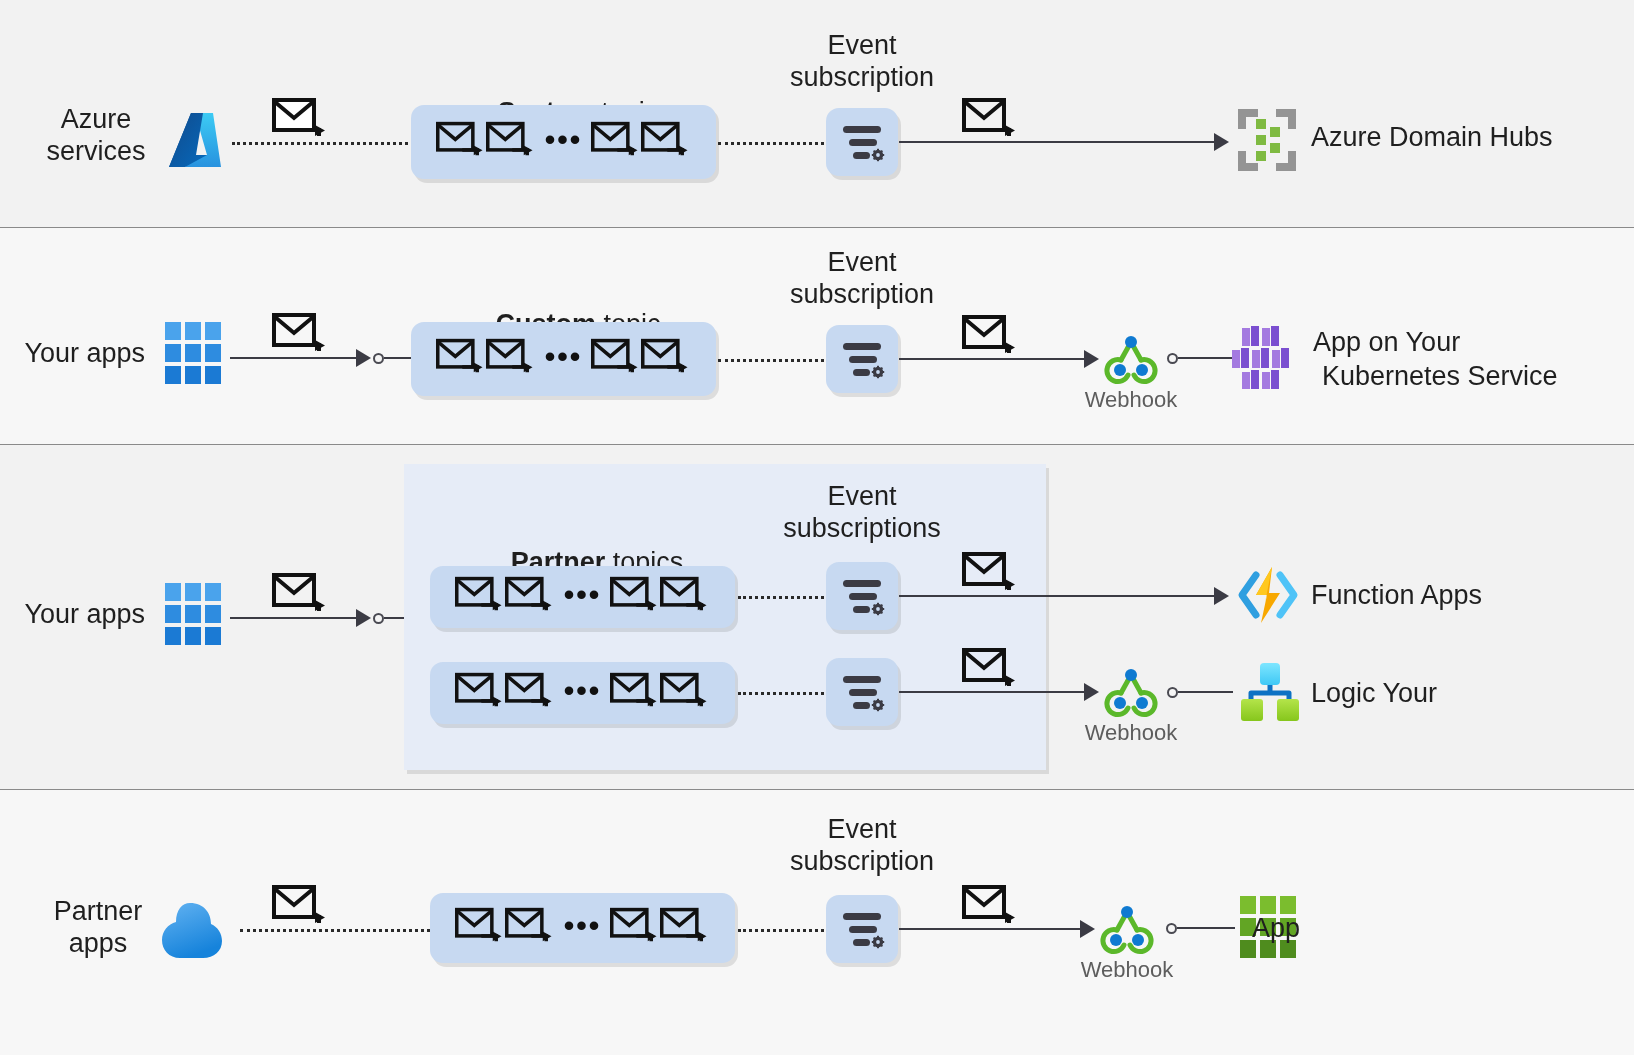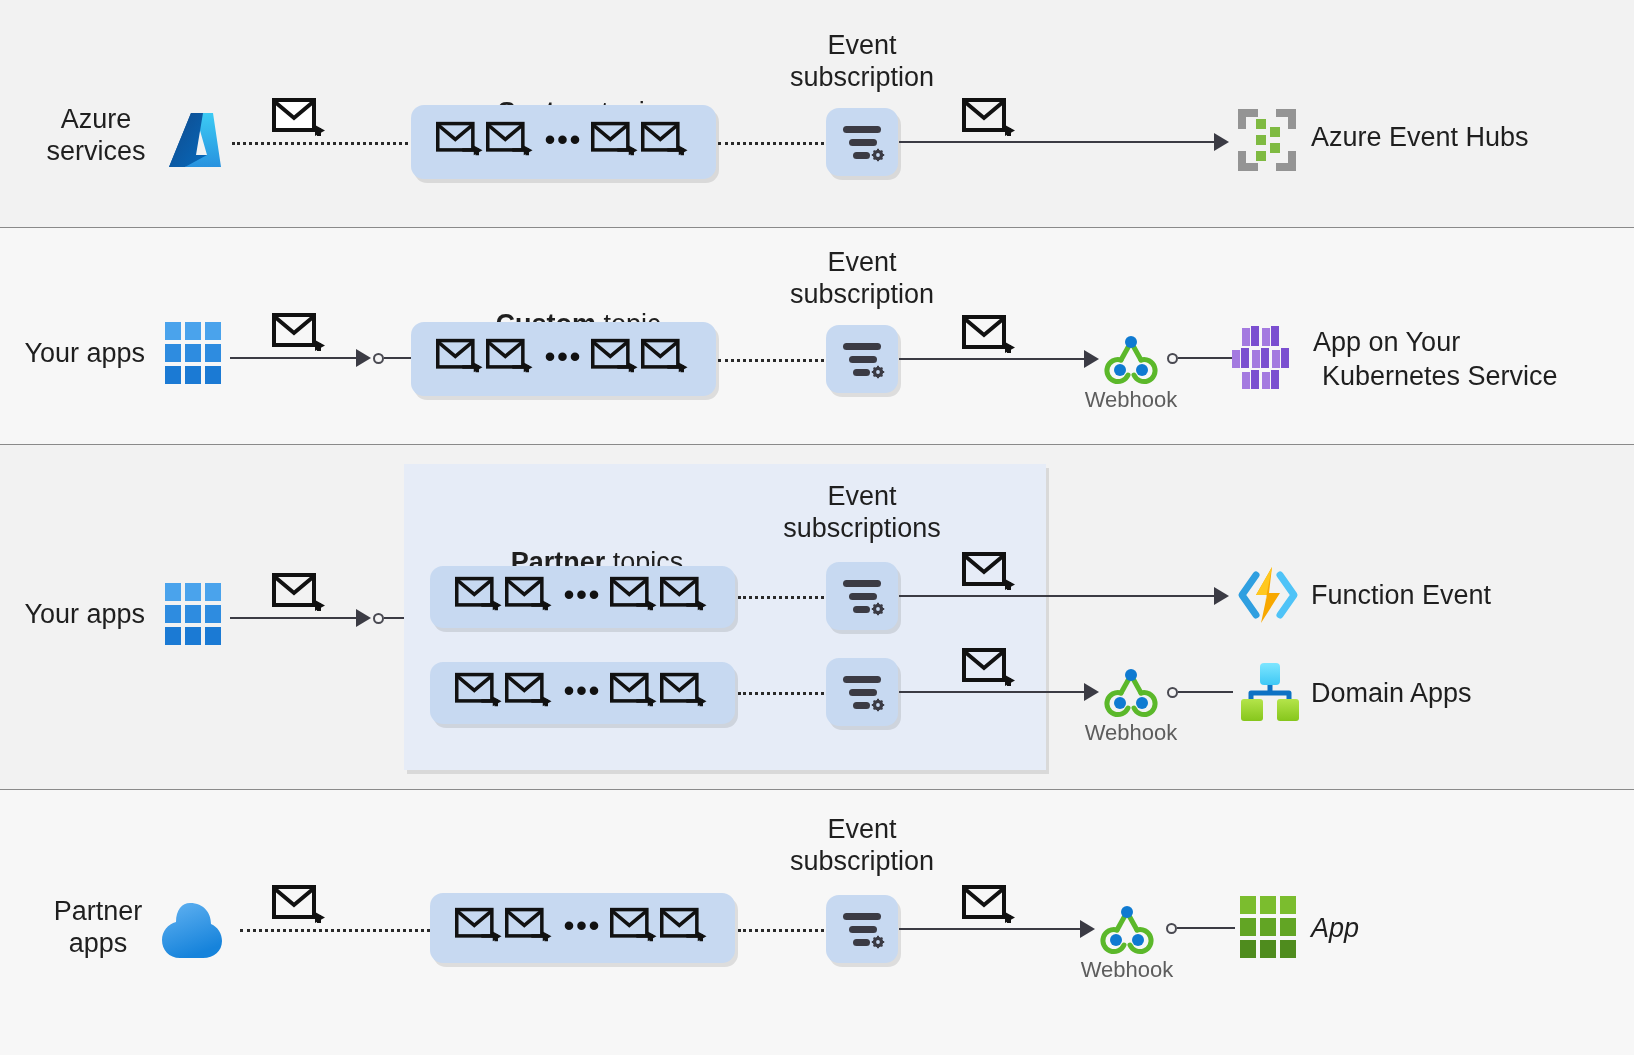--- a/index.html
+++ b/index.html
@@ -261,21 +261,21 @@
       </g>
       <g fill="#7fba42">
         <rect x="20" y="12" width="10" height="10"></rect>
         <rect x="34" y="20" width="10" height="10"></rect>
         <rect x="20" y="28" width="10" height="10"></rect>
         <rect x="34" y="36" width="10" height="10"></rect>
         <rect x="20" y="44" width="10" height="10"></rect>
       </g>
     </svg>
   </div>
-  <div class="lbl" style="left:1311px; top:122px;"><span>Azure Event Hubs</span></div>
+  <div class="lbl" style="left:1311px; top:122px;"><span>Azure Domain Hubs</span></div>
 
   <div class="lbl right" style="left:145px; top:338px;"><span>Your apps</span></div>
 
   <div class="node" style="left:165px; top:322px;">
     <svg width="58" height="64" viewBox="0 0 58 64">
       <g>
         <rect x="0" y="0" width="16" height="18" fill="#4aa3ec"></rect>
         <rect x="20" y="0" width="16" height="18" fill="#4aa3ec"></rect>
         <rect x="40" y="0" width="16" height="18" fill="#4aa3ec"></rect>
         <rect x="0" y="22" width="16" height="18" fill="#2e8ce0"></rect>
@@ -528,21 +528,21 @@
   </div>
 
   <div class="node" style="left:1234px; top:565px;">
     <svg width="66" height="60" viewBox="0 0 66 60">
       <path d="M22 10 L8 30 L22 50" fill="none" stroke="#2f9fe0" stroke-width="7" stroke-linecap="round" stroke-linejoin="round"></path>
       <path d="M46 10 L60 30 L46 50" fill="none" stroke="#4fc3f7" stroke-width="7" stroke-linecap="round" stroke-linejoin="round"></path>
       <path d="M38 2 L22 30 L33 30 L27 58 L46 28 L35 28 Z" fill="#f8a800"></path>
       <path d="M38 2 L22 30 L33 30 L31 38 Z" fill="#ffc81e"></path>
     </svg>
   </div>
-  <div class="lbl" style="left:1311px; top:580px;"><span>Function Event</span></div>
+  <div class="lbl" style="left:1311px; top:580px;"><span>Function Apps</span></div>
 
   <div class="topic-pill" style="left:430px; top:662px; width:305px; height:62px;">
     <div class="pill-inner">
       <span class="node" style="position:relative;">
         <svg width="50" height="46" viewBox="0 0 57 46">
             <rect x="2" y="2" width="40" height="30" fill="#c7d9f1" stroke="#111" stroke-width="4"></rect>
             <path d="M3 4 L22 20 L41 4" fill="none" stroke="#111" stroke-width="4"></path>
             <path d="M30 32 L47 32 L47 38" fill="none" stroke="#111" stroke-width="4"></path>
             <path d="M43 27 L53 32.5 L43 38 Z" fill="#111"></path>
           </svg>
@@ -634,21 +634,21 @@
             <stop offset="100%" stop-color="#86c61c"></stop>
         </linearGradient>
       </defs>
       <path d="M12 36 L12 30 L50 30 L50 36" fill="none" stroke="#0d72c4" stroke-width="5" stroke-linejoin="round"></path>
       <path d="M31 22 L31 32" stroke="#0d72c4" stroke-width="5"></path>
       <rect x="21" y="0" width="20" height="22" rx="4" fill="url(#laCyan)"></rect>
       <rect x="2" y="36" width="22" height="22" rx="3" fill="url(#laGreen)"></rect>
       <rect x="38" y="36" width="22" height="22" rx="3" fill="url(#laGreen)"></rect>
     </svg>
   </div>
-  <div class="lbl" style="left:1311px; top:678px;"><span>Domain Apps</span></div>
+  <div class="lbl" style="left:1311px; top:678px;"><span>Logic Your</span></div>
 
   <div class="lbl center" style="left:98px; top:896px; width:220px;"><span>Partner
 apps</span></div>
 
   <div class="node" style="left:160px; top:897px;">
     <svg width="74" height="64" viewBox="0 0 74 64">
       <defs>
         <linearGradient id="cldG" x1="0" y1="0" x2="0.4" y2="1">
           <stop offset="0%" stop-color="#63b3f2"></stop>
             <stop offset="100%" stop-color="#1683db"></stop>
@@ -762,15 +762,15 @@
       <rect x="20" y="0" width="16" height="18" fill="#7bbd2e"></rect>
       <rect x="40" y="0" width="16" height="18" fill="#7bbd2e"></rect>
       <rect x="0" y="22" width="16" height="18" fill="#62a524"></rect>
       <rect x="20" y="22" width="16" height="18" fill="#62a524"></rect>
       <rect x="40" y="22" width="16" height="18" fill="#62a524"></rect>
       <rect x="0" y="44" width="16" height="18" fill="#4f8c1e"></rect>
       <rect x="20" y="44" width="16" height="18" fill="#4f8c1e"></rect>
       <rect x="40" y="44" width="16" height="18" fill="#4f8c1e"></rect>
     </svg>
   </div>
-  <div class="lbl" style="left:1311px; top:913px;font-style:italic;"><span>App</span></div>
+  <div class="lbl" style="left:1252px; top:913px;"><span>App</span></div>
 
 </div>
 
 </body></html>

